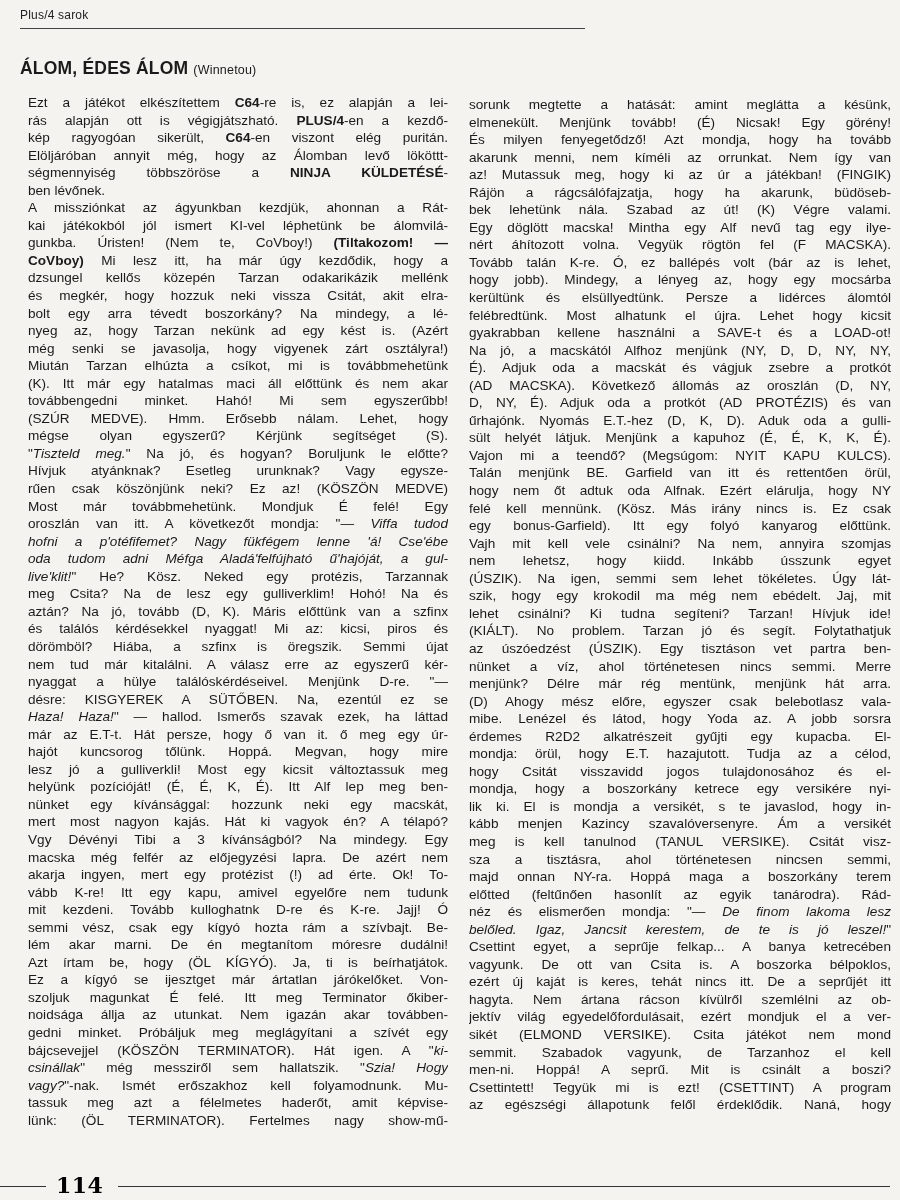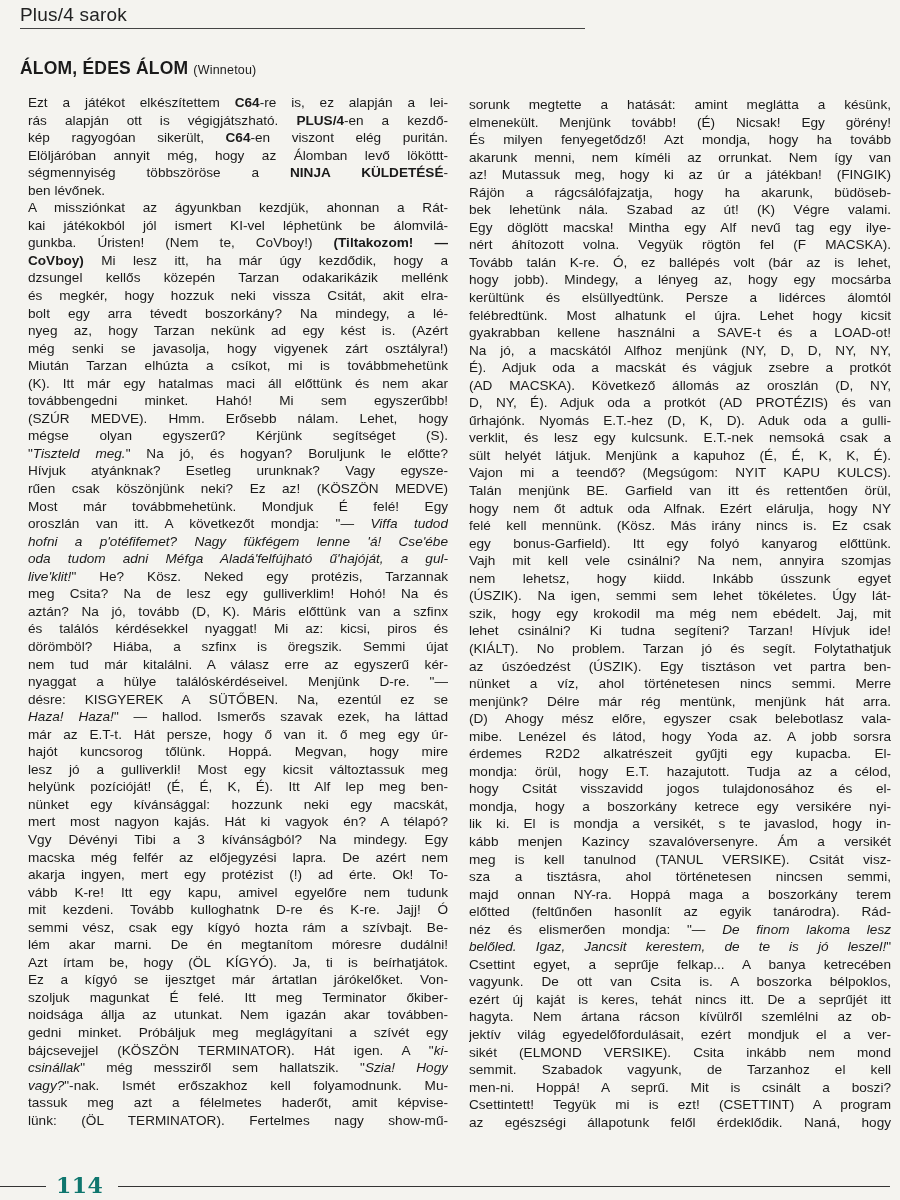--- a/index.html
+++ b/index.html
@@ -8,21 +8,21 @@
     background: #f4f3ef;
     font-family: "Liberation Sans", "DejaVu Sans", sans-serif;
     color: #1a1a1a;
     position: relative;
   }
   .header {
     position: absolute; left: 20px; top: 4px; width: 565px;
     border-bottom: 1.5px solid #444;
     height: 24px;
   }
-  .section-title { font-size: 19px; letter-spacing: 0.2px; line-height: 22px; color: #222; }
+  .section-title { font-size: 12px; letter-spacing: 0.2px; line-height: 22px; color: #222; }
   .article-title {
     position: absolute; left: 20px; top: 58px;
     font-weight: bold; font-size: 17.5px; letter-spacing: 0.2px;
   }
   .article-title .author { font-size: 12.5px; font-weight: normal; }
   .col {
     position: absolute; top: 94px; width: 420px;
     font-size: 13.6px; line-height: 17.55px;
   }
   .col.left { left: 20px; margin-left: 8px; }
@@ -30,21 +30,21 @@
   .ln { display: block; white-space: nowrap; text-align: justify; text-align-last: justify; height: 17.55px; overflow: hidden; }
   .ln.last { text-align-last: left; }
   .ln b { font-weight: bold; }
   .ln i { font-style: italic; }
   .footer-left-rule {
     position: absolute; left: 0px; top: 1186px; width: 46px; border-top: 1.5px solid #333;
   }
   .page-number {
     position: absolute; left: 56px; top: 1172px;
     font-family: "DejaVu Serif", "Liberation Serif", serif;
-    font-weight: bold; font-size: 22px; letter-spacing: 0.5px; color: #0f766e;
+    font-weight: bold; font-size: 22px; letter-spacing: 0.5px; color: #000000;
   }
   .footer-right-rule {
     position: absolute; left: 118px; top: 1186px; width: 772px; border-top: 1.5px solid #333;
   }
 </style>
 </head>
 <body>
 
 <div class="header">
   <span class="section-title">Plus/4 sarok</span>
@@ -129,21 +129,20 @@
     <span class="ln"><span>Tovább talán K-re. Ó, ez ballépés volt (bár az is lehet,</span></span>
     <span class="ln"><span>hogy jobb). Mindegy, a lényeg az, hogy egy mocsárba</span></span>
     <span class="ln"><span>kerültünk és elsüllyedtünk. Persze a lidérces álomtól</span></span>
     <span class="ln"><span>felébredtünk. Most alhatunk el újra. Lehet hogy kicsit</span></span>
     <span class="ln"><span>gyakrabban kellene használni a SAVE-t és a LOAD-ot!</span></span>
     <span class="ln"><span>Na jó, a macskától Alfhoz menjünk (NY, D, D, NY, NY,</span></span>
     <span class="ln"><span>É). Adjuk oda a macskát és vágjuk zsebre a protkót</span></span>
     <span class="ln"><span>(AD MACSKA). Következő állomás az oroszlán (D, NY,</span></span>
     <span class="ln"><span>D, NY, É). Adjuk oda a protkót (AD PROTÉZIS) és van</span></span>
     <span class="ln"><span>űrhajónk. Nyomás E.T.-hez (D, K, D). Aduk oda a gulli-</span></span>
-    <span class="ln"><span>verklit, és lesz egy kulcsunk. E.T.-nek nemsoká csak a</span></span>
     <span class="ln"><span>sült helyét látjuk. Menjünk a kapuhoz (É, É, K, K, É).</span></span>
     <span class="ln"><span>Vajon mi a teendő? (Megsúgom: NYIT KAPU KULCS).</span></span>
     <span class="ln"><span>Talán menjünk BE. Garfield van itt és rettentően örül,</span></span>
     <span class="ln"><span>hogy nem őt adtuk oda Alfnak. Ezért elárulja, hogy NY</span></span>
     <span class="ln"><span>felé kell mennünk. (Kösz. Más irány nincs is. Ez csak</span></span>
     <span class="ln"><span>egy bonus-Garfield). Itt egy folyó kanyarog előttünk.</span></span>
     <span class="ln"><span>Vajh mit kell vele csinálni? Na nem, annyira szomjas</span></span>
     <span class="ln"><span>nem lehetsz, hogy kiidd. Inkább ússzunk egyet</span></span>
     <span class="ln"><span>(ÚSZIK). Na igen, semmi sem lehet tökéletes. Úgy lát-</span></span>
     <span class="ln"><span>szik, hogy egy krokodil ma még nem ebédelt. Jaj, mit</span></span>
@@ -164,21 +163,21 @@
     <span class="ln"><span>sza a tisztásra, ahol történetesen nincsen semmi,</span></span>
     <span class="ln"><span>majd onnan NY-ra. Hoppá maga a boszorkány terem</span></span>
     <span class="ln"><span>előtted (feltűnően hasonlít az egyik tanárodra). Rád-</span></span>
     <span class="ln"><span>néz és elismerően mondja: "— </span><i>De finom lakoma lesz</i></span>
     <span class="ln"><i>belőled. Igaz, Jancsit kerestem, de te is jó leszel!</i><span>"</span></span>
     <span class="ln"><span>Csettint egyet, a seprűje felkap... A banya ketrecében</span></span>
     <span class="ln"><span>vagyunk. De ott van Csita is. A boszorka bélpoklos,</span></span>
     <span class="ln"><span>ezért új kaját is keres, tehát nincs itt. De a seprűjét itt</span></span>
     <span class="ln"><span>hagyta. Nem ártana rácson kívülről szemlélni az ob-</span></span>
     <span class="ln"><span>jektív világ egyedelőfordulásait, ezért mondjuk el a ver-</span></span>
-    <span class="ln"><span>sikét (ELMOND VERSIKE). Csita inkább nem mond</span></span>
+    <span class="ln"><span>sikét (ELMOND VERSIKE). Csita játékot nem mond</span></span>
     <span class="ln"><span>semmit. Szabadok vagyunk, de Tarzanhoz el kell</span></span>
     <span class="ln"><span>men-ni. Hoppá! A seprű. Mit is csinált a boszi?</span></span>
     <span class="ln"><span>Csettintett! Tegyük mi is ezt! (CSETTINT) A program</span></span>
     <span class="ln"><span>az egészségi állapotunk felől érdeklődik. Naná, hogy</span></span>
   </div>
 
 <div class="footer-left-rule"></div>
 <div class="page-number">114</div>
 <div class="footer-right-rule"></div>
 

